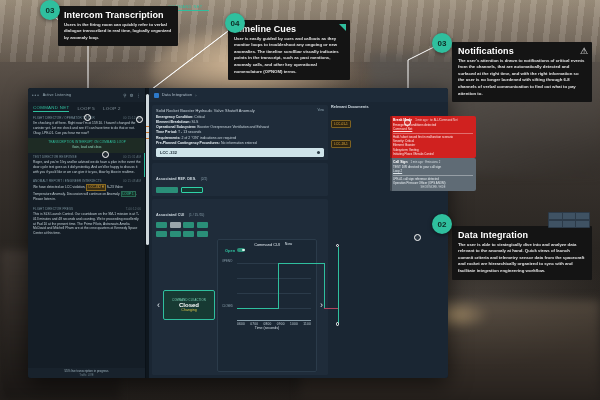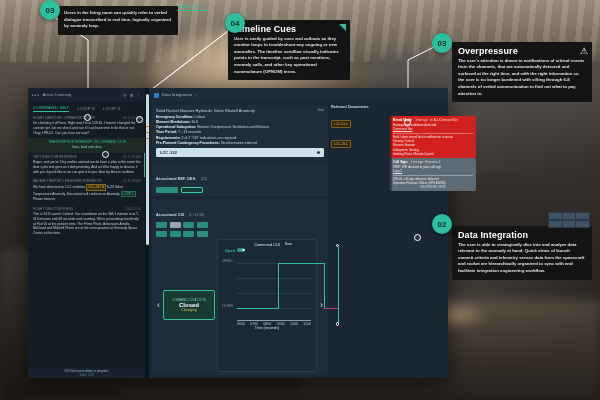--- a/index.html
+++ b/index.html
@@ -428,30 +428,31 @@
     </div>
     <div class="n-sub">TEST DIR directed to your call sign</div>
     <div class="n-tag">Loop 2</div>
     <div class="n-hr"></div>
     <div class="n-line">LPE-01 call sign reference detected</div>
     <div class="n-line">Operation Pressure Officer (OPS ANOM)</div>
     <div class="n-more">SHOW MORE / HIDE</div>
   </div>
 
   <div class="callout c1">
+    <h3>Intercom Transcription</h3>
     <p>Users in the firing room can quickly refer to verbal dialogue transcribed in real time, logically organized by anomaly loop.</p>
   </div>
   <div class="callout c2">
     <span class="c2-nub"></span>
     <h3>Timeline Cues</h3>
     <p>User is easily guided by cues and callouts as they monitor loops to troubleshoot any ongoing or new anomalies. The timeline scrollbar visually indicates points in the transcript, such as past mentions, anomaly calls, and other key operational nomenclature (OPNOM) terms.</p>
   </div>
   <div class="callout c3">
     <span class="warn-ico">⚠</span>
-    <h3>Overpressure</h3>
+    <h3>Notifications</h3>
     <p>The user's attention is drawn to notifications of critical events from the channels, that are automatically detected and surfaced at the right time, and with the right information so the user is no longer burdened with sifting through 6-8 channels of verbal communication to find out what to pay attention to.</p>
   </div>
   <div class="callout c4">
     <div class="c4-thumb">
       <i></i>
         <i></i>
         <i></i>
         <i></i>
         <i></i>
         <i></i>

